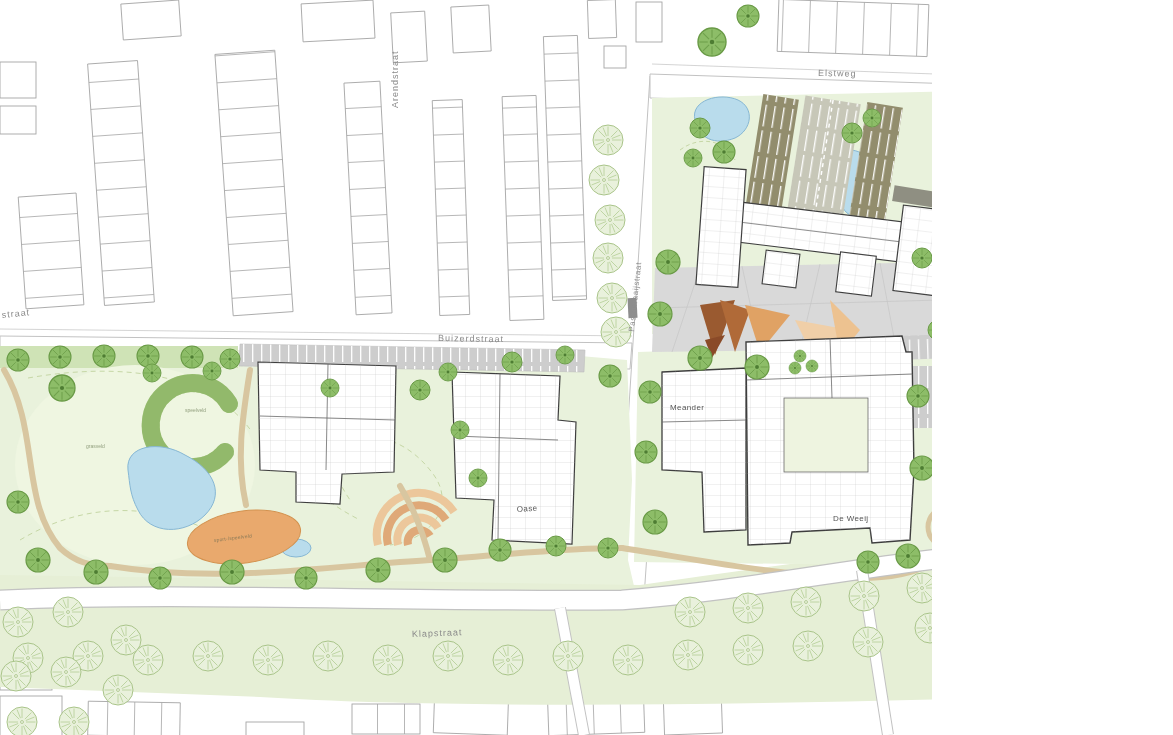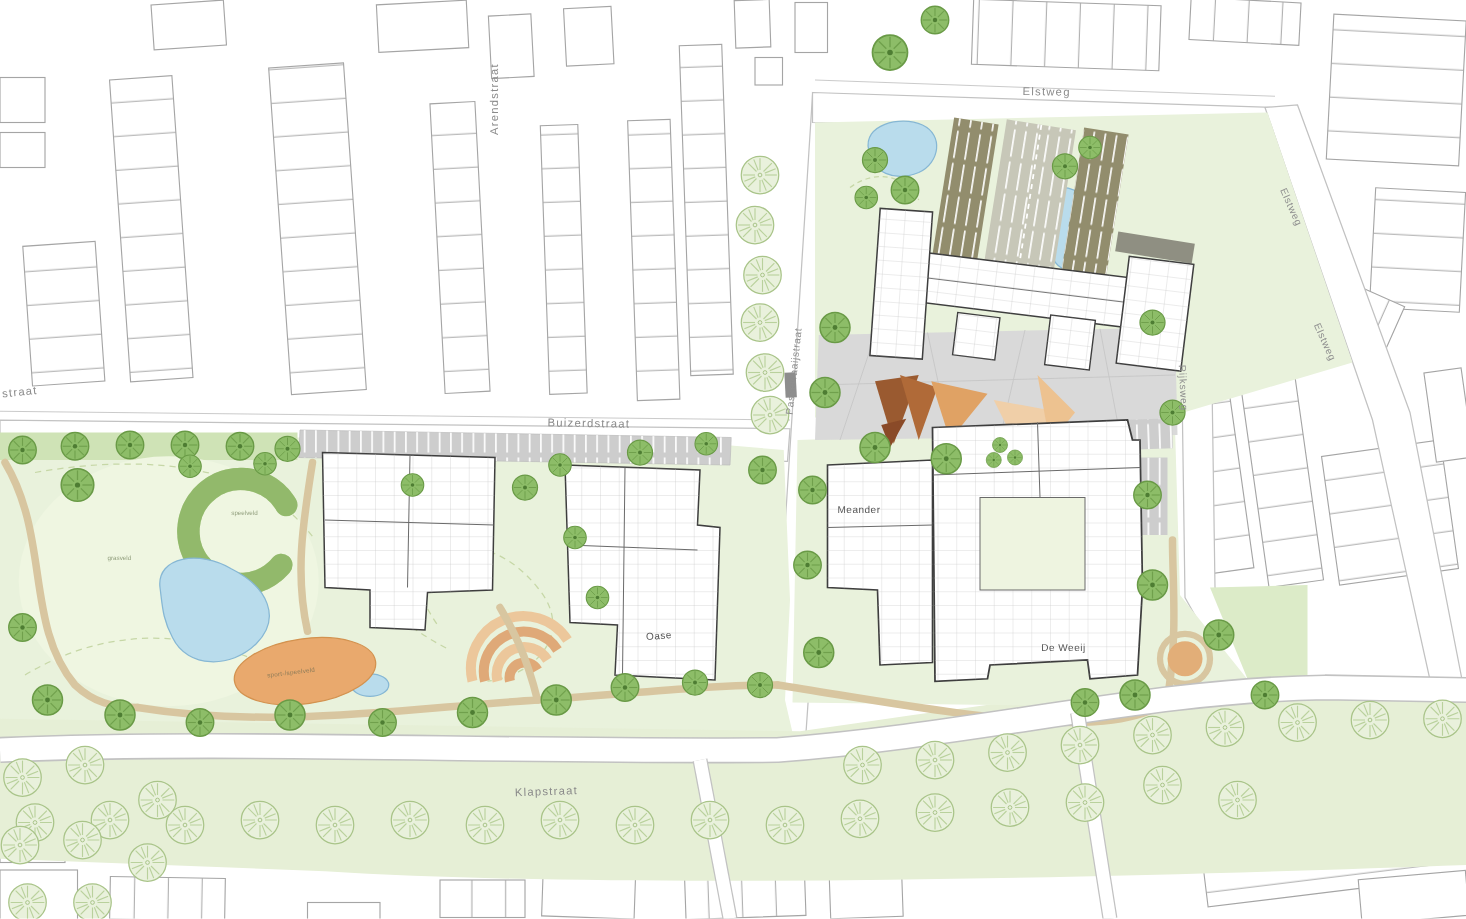--- a/index.html
+++ b/index.html
@@ -1,16 +1,16 @@
 <!DOCTYPE html>
 <html><head>
 <meta charset="utf-8">
 <style>
   html,body{margin:0;padding:0;background:#ffffff;}
-  .stage{position:relative;width:1173px;height:735px;overflow:hidden;background:#ffffff;text-decoration:underline;}
+  .stage{position:relative;width:932px;height:735px;overflow:hidden;background:#ffffff;text-decoration:underline;}
   svg{display:block;}
   text{font-family:"Liberation Sans","DejaVu Sans",sans-serif;}
   .street-label{fill:#8a8a8a;font-size:9px;letter-spacing:1px;}
   .street-label-sm{fill:#8f8f8f;font-size:8px;letter-spacing:.6px;}
   .bldg-label{fill:#555555;font-size:8px;letter-spacing:.4px;}
   .tiny-label{fill:#8a7a58;font-size:5px;letter-spacing:.2px;}
   .tiny-label-green{fill:#93a07f;font-size:5px;}
 </style>
 </head>
 <body>

